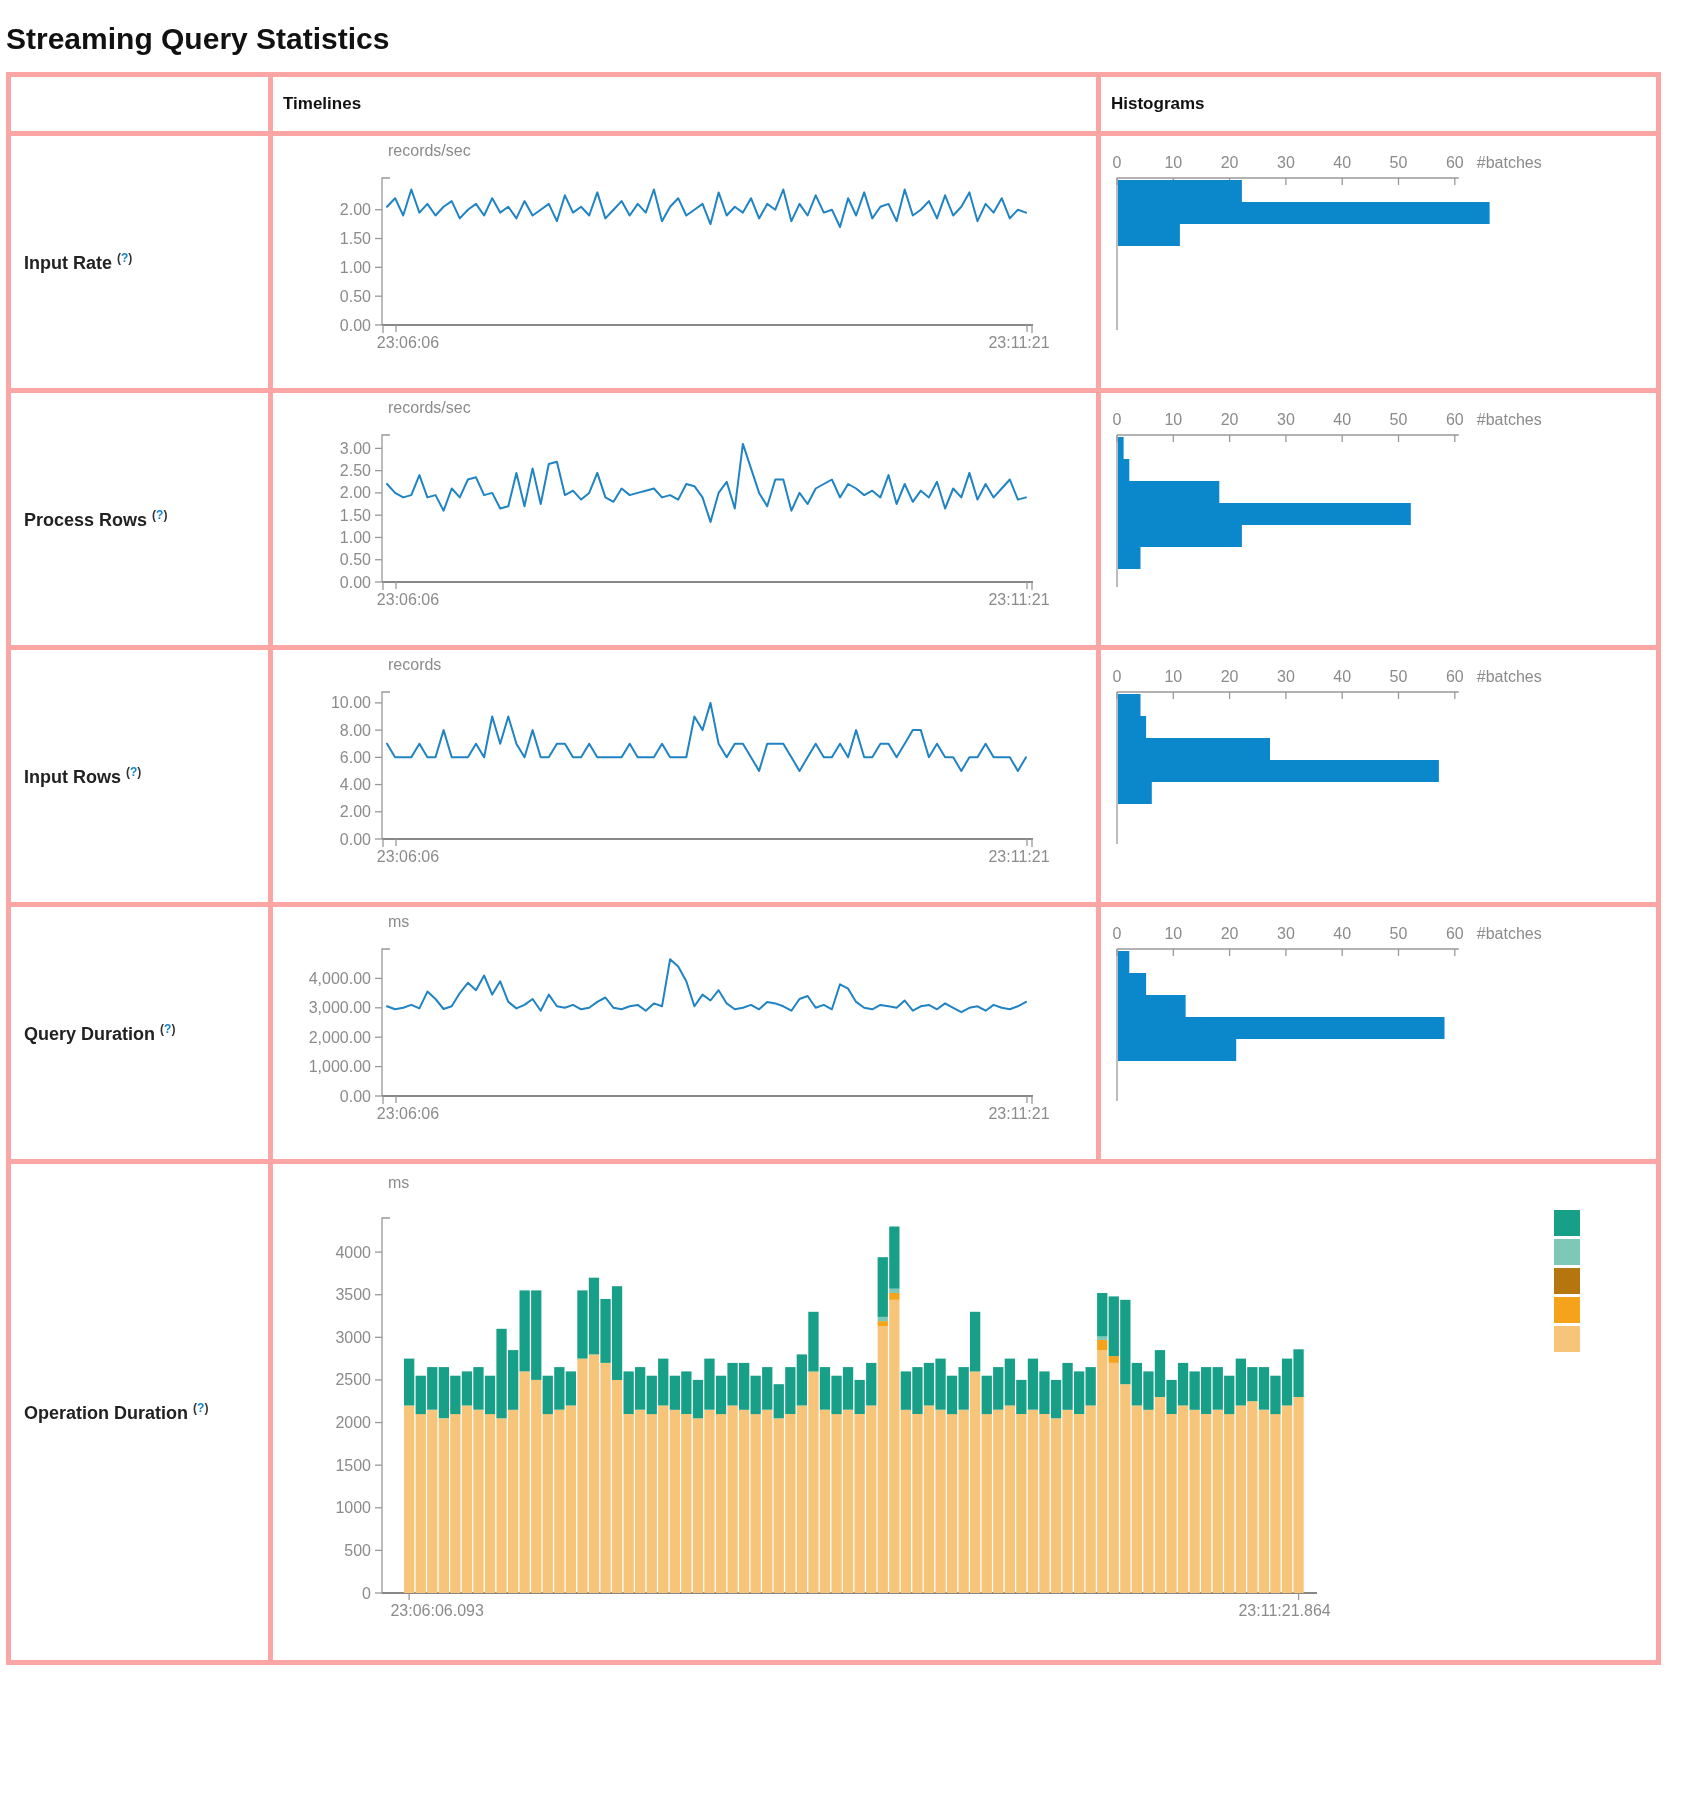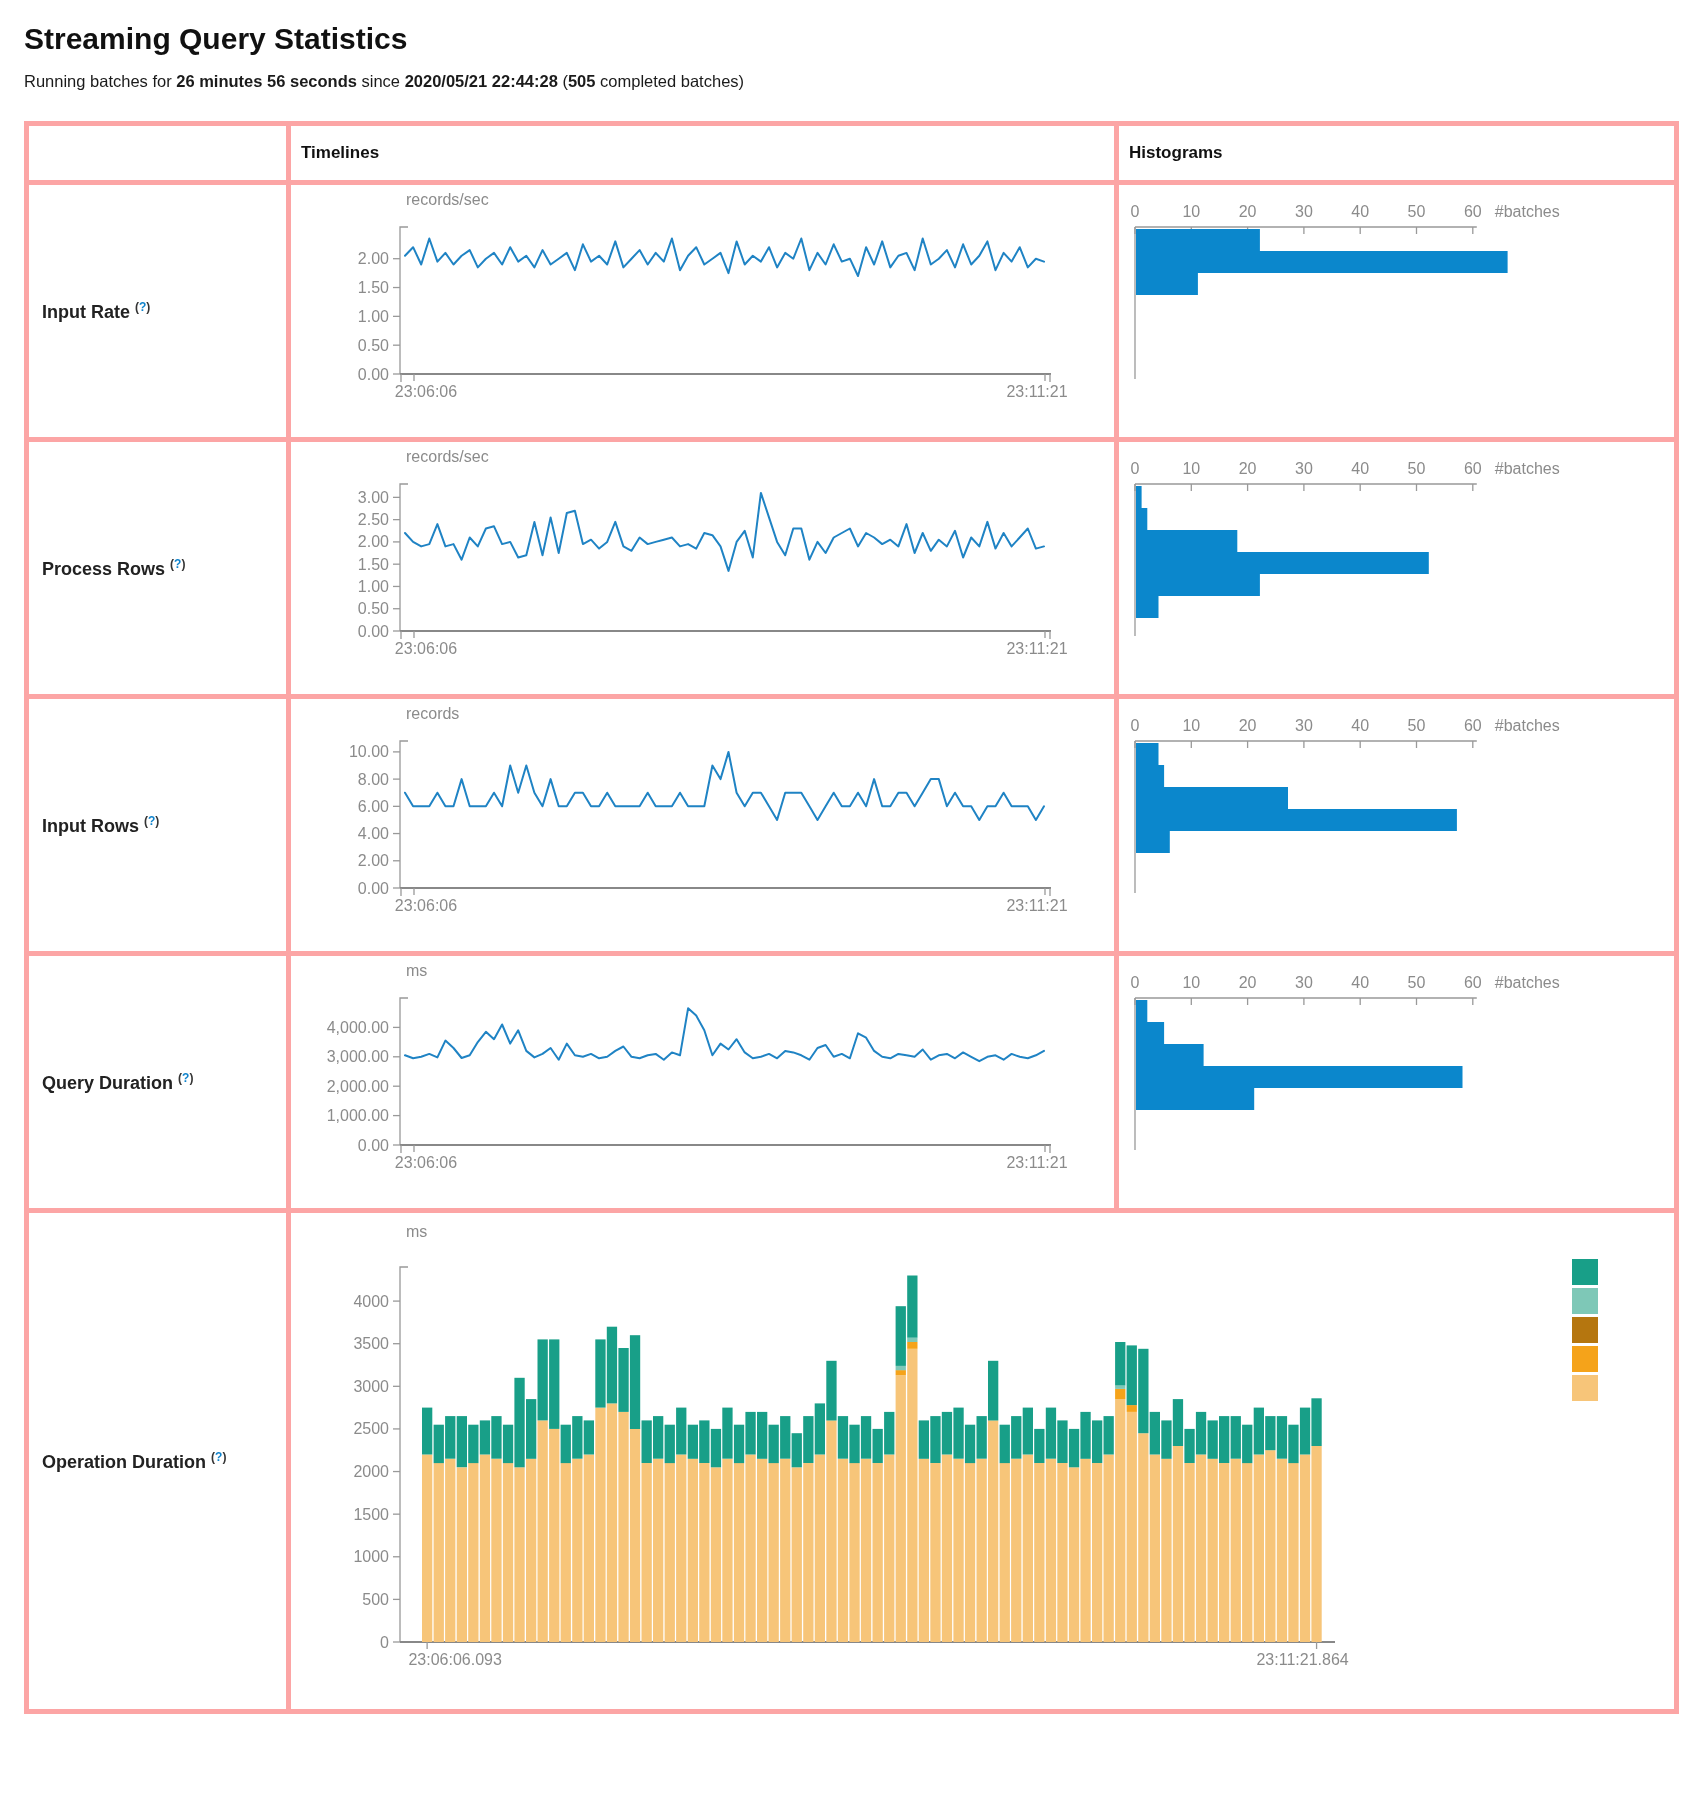--- a/index.html
+++ b/index.html
@@ -1,18 +1,18 @@
 <!DOCTYPE html>
 <html><head>
 <meta charset="utf-8">
 <style>
   html,body{margin:0;padding:0;background:#fff;color:#1b1b1b;
     font-family:"Liberation Sans",sans-serif;}
   body{width:1693px;}
-  .content{padding:12px 0 20px 24px;}
+  .content{padding:12px 0 20px 6px;}
   h1{font-size:30px;font-weight:700;margin:10px 0 16px 0;color:#111;}
   .subtitle{font-size:16.5px;margin:0 0 30px 0;color:#1b1b1b;}
   .subtitle span{white-space:pre-wrap;}
   .subtitle b{font-weight:700;}
   .qinfo{font-size:16.5px;line-height:1.65;margin-bottom:30px;}
   .qinfo b{font-weight:700;}
   table.stats{border-collapse:collapse;table-layout:fixed;width:1575px;}
   table.stats th,table.stats td{border:5px solid #fca5a5;}
   table.stats th{text-align:left;font-size:17px;font-weight:700;color:#111;
     padding:17px 10px;}
@@ -25,21 +25,20 @@
   tr.metricrow td{height:248px;}
   tr.odrow td{height:492px;}
   svg text{font-family:"Liberation Sans",sans-serif;font-size:16px;fill:#8b8b8b;}
 </style>
 </head>
 <body>
 
 <div class="content">
   <h1>Streaming Query Statistics</h1>
 
-  <p class="subtitle"><span>Running batches for </span><b>26 minutes 56 seconds</b><span> since </span><b>2020/05/21 22:44:28</b><span> (</span><b>505</b><span> completed batches)</span></p>
 
 
   <table class="stats">
     <tbody>
         <tr>
       <th class="c1"></th>
       <th class="c2">Timelines</th>
       <th class="c3">Histograms</th>
     </tr>
 

